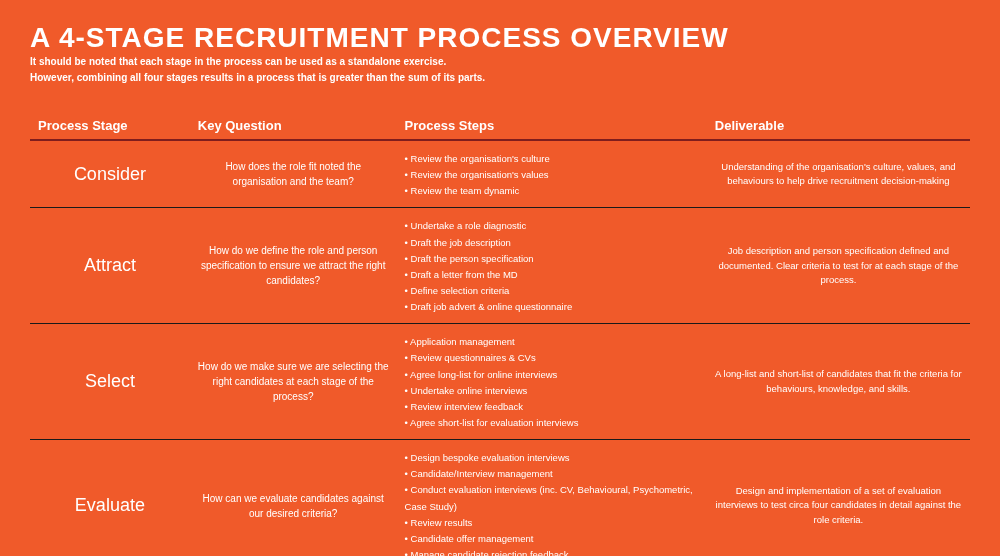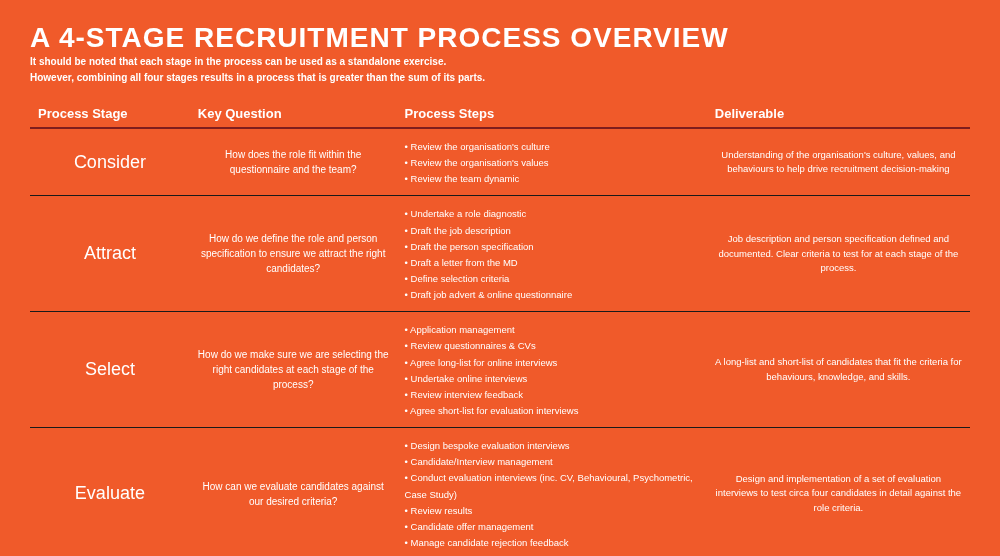--- a/index.html
+++ b/index.html
@@ -17,21 +17,21 @@
       font-size: 28px;
       font-weight: 900;
       color: white;
       text-transform: uppercase;
       letter-spacing: 1px;
     }
     .subtitle {
       font-size: 10px;
       color: white;
       line-height: 1.6;
-      margin-bottom: 14px;
+      margin-bottom: 26px;
       font-weight: 400;
     }
     .subtitle strong {
       font-weight: 700;
     }
     table {
       width: 100%;
       border-collapse: collapse;
     }
     thead tr th {
@@ -106,21 +106,21 @@
       <tr>
         <th>Process Stage</th>
         <th>Key Question</th>
         <th>Process Steps</th>
         <th>Deliverable</th>
       </tr>
     </thead>
     <tbody id="table-body">
     <tr>
           <td class="stage-cell">Consider</td>
-          <td class="question-cell">How does the role fit within the questionnaire and the team?</td>
+          <td class="question-cell">How does the role fit noted the organisation and the team?</td>
           <td class="steps-cell">
             <ul>
               <li>Review the organisation's culture</li>
               <li>Review the organisation's values</li>
               <li>Review the team dynamic</li>
             </ul>
           </td>
           <td class="deliverable-cell">Understanding of the organisation's culture, values, and behaviours to help drive recruitment decision-making</td>
         </tr>
         <tr>

